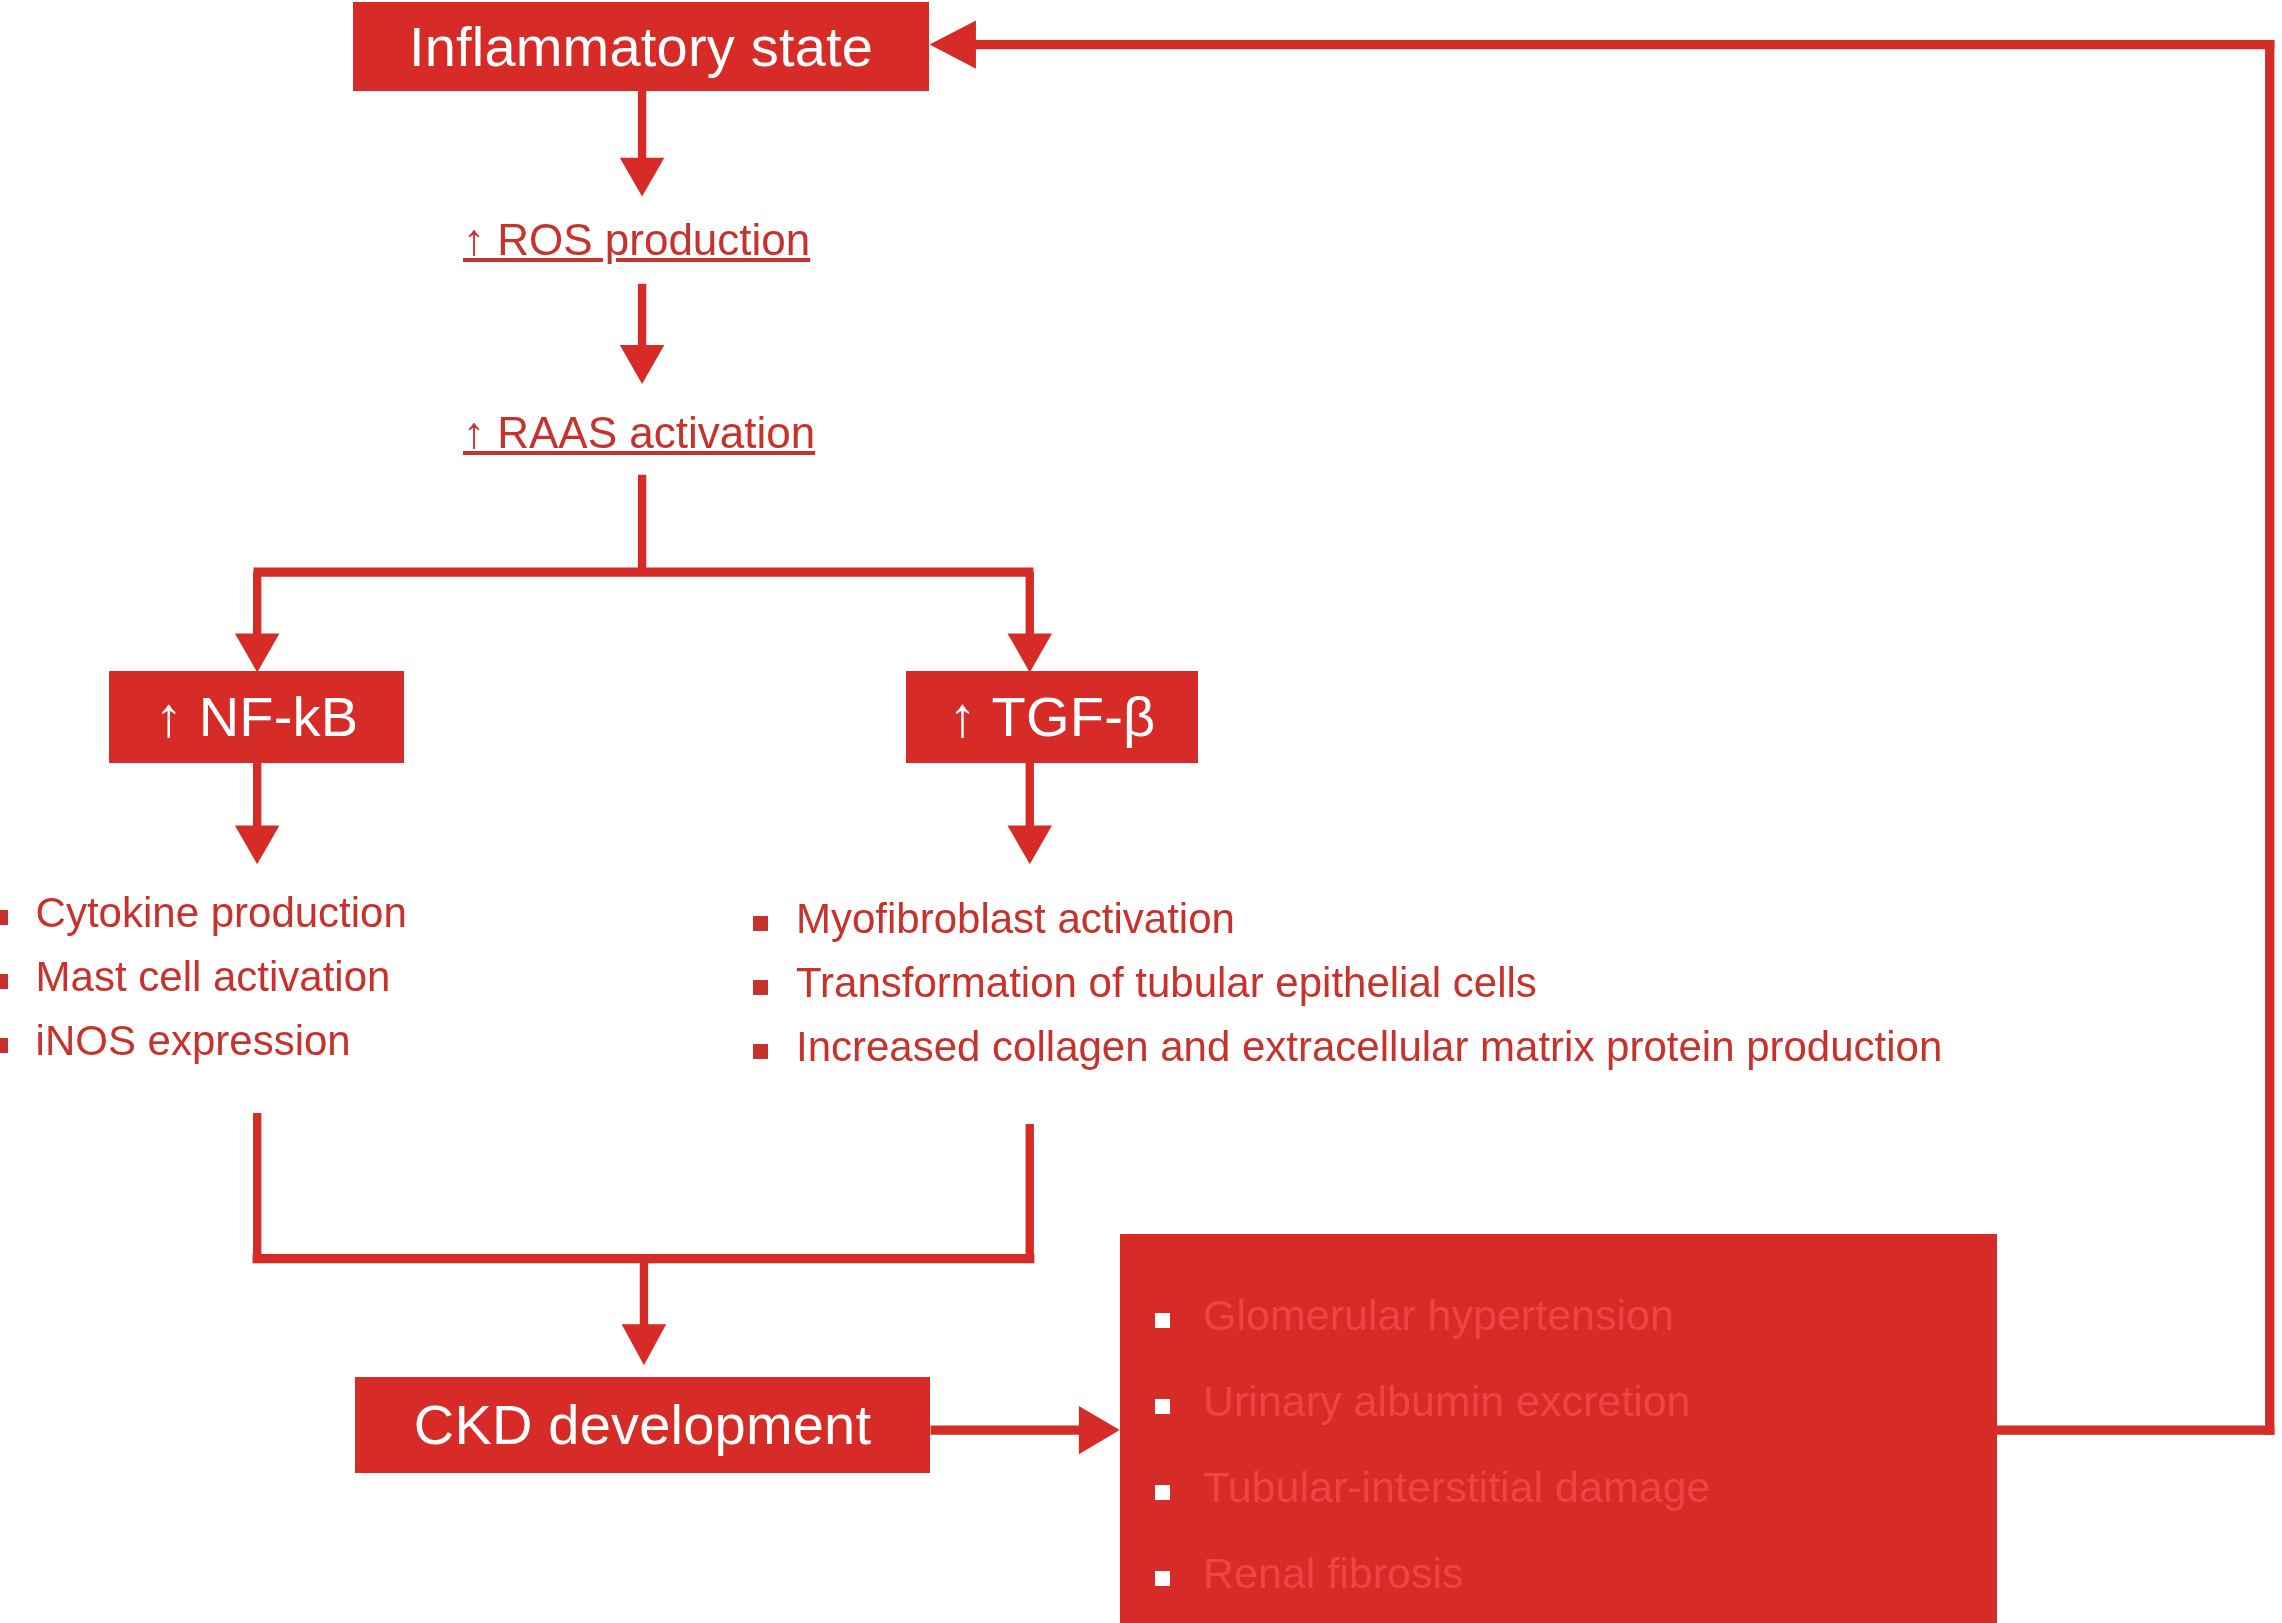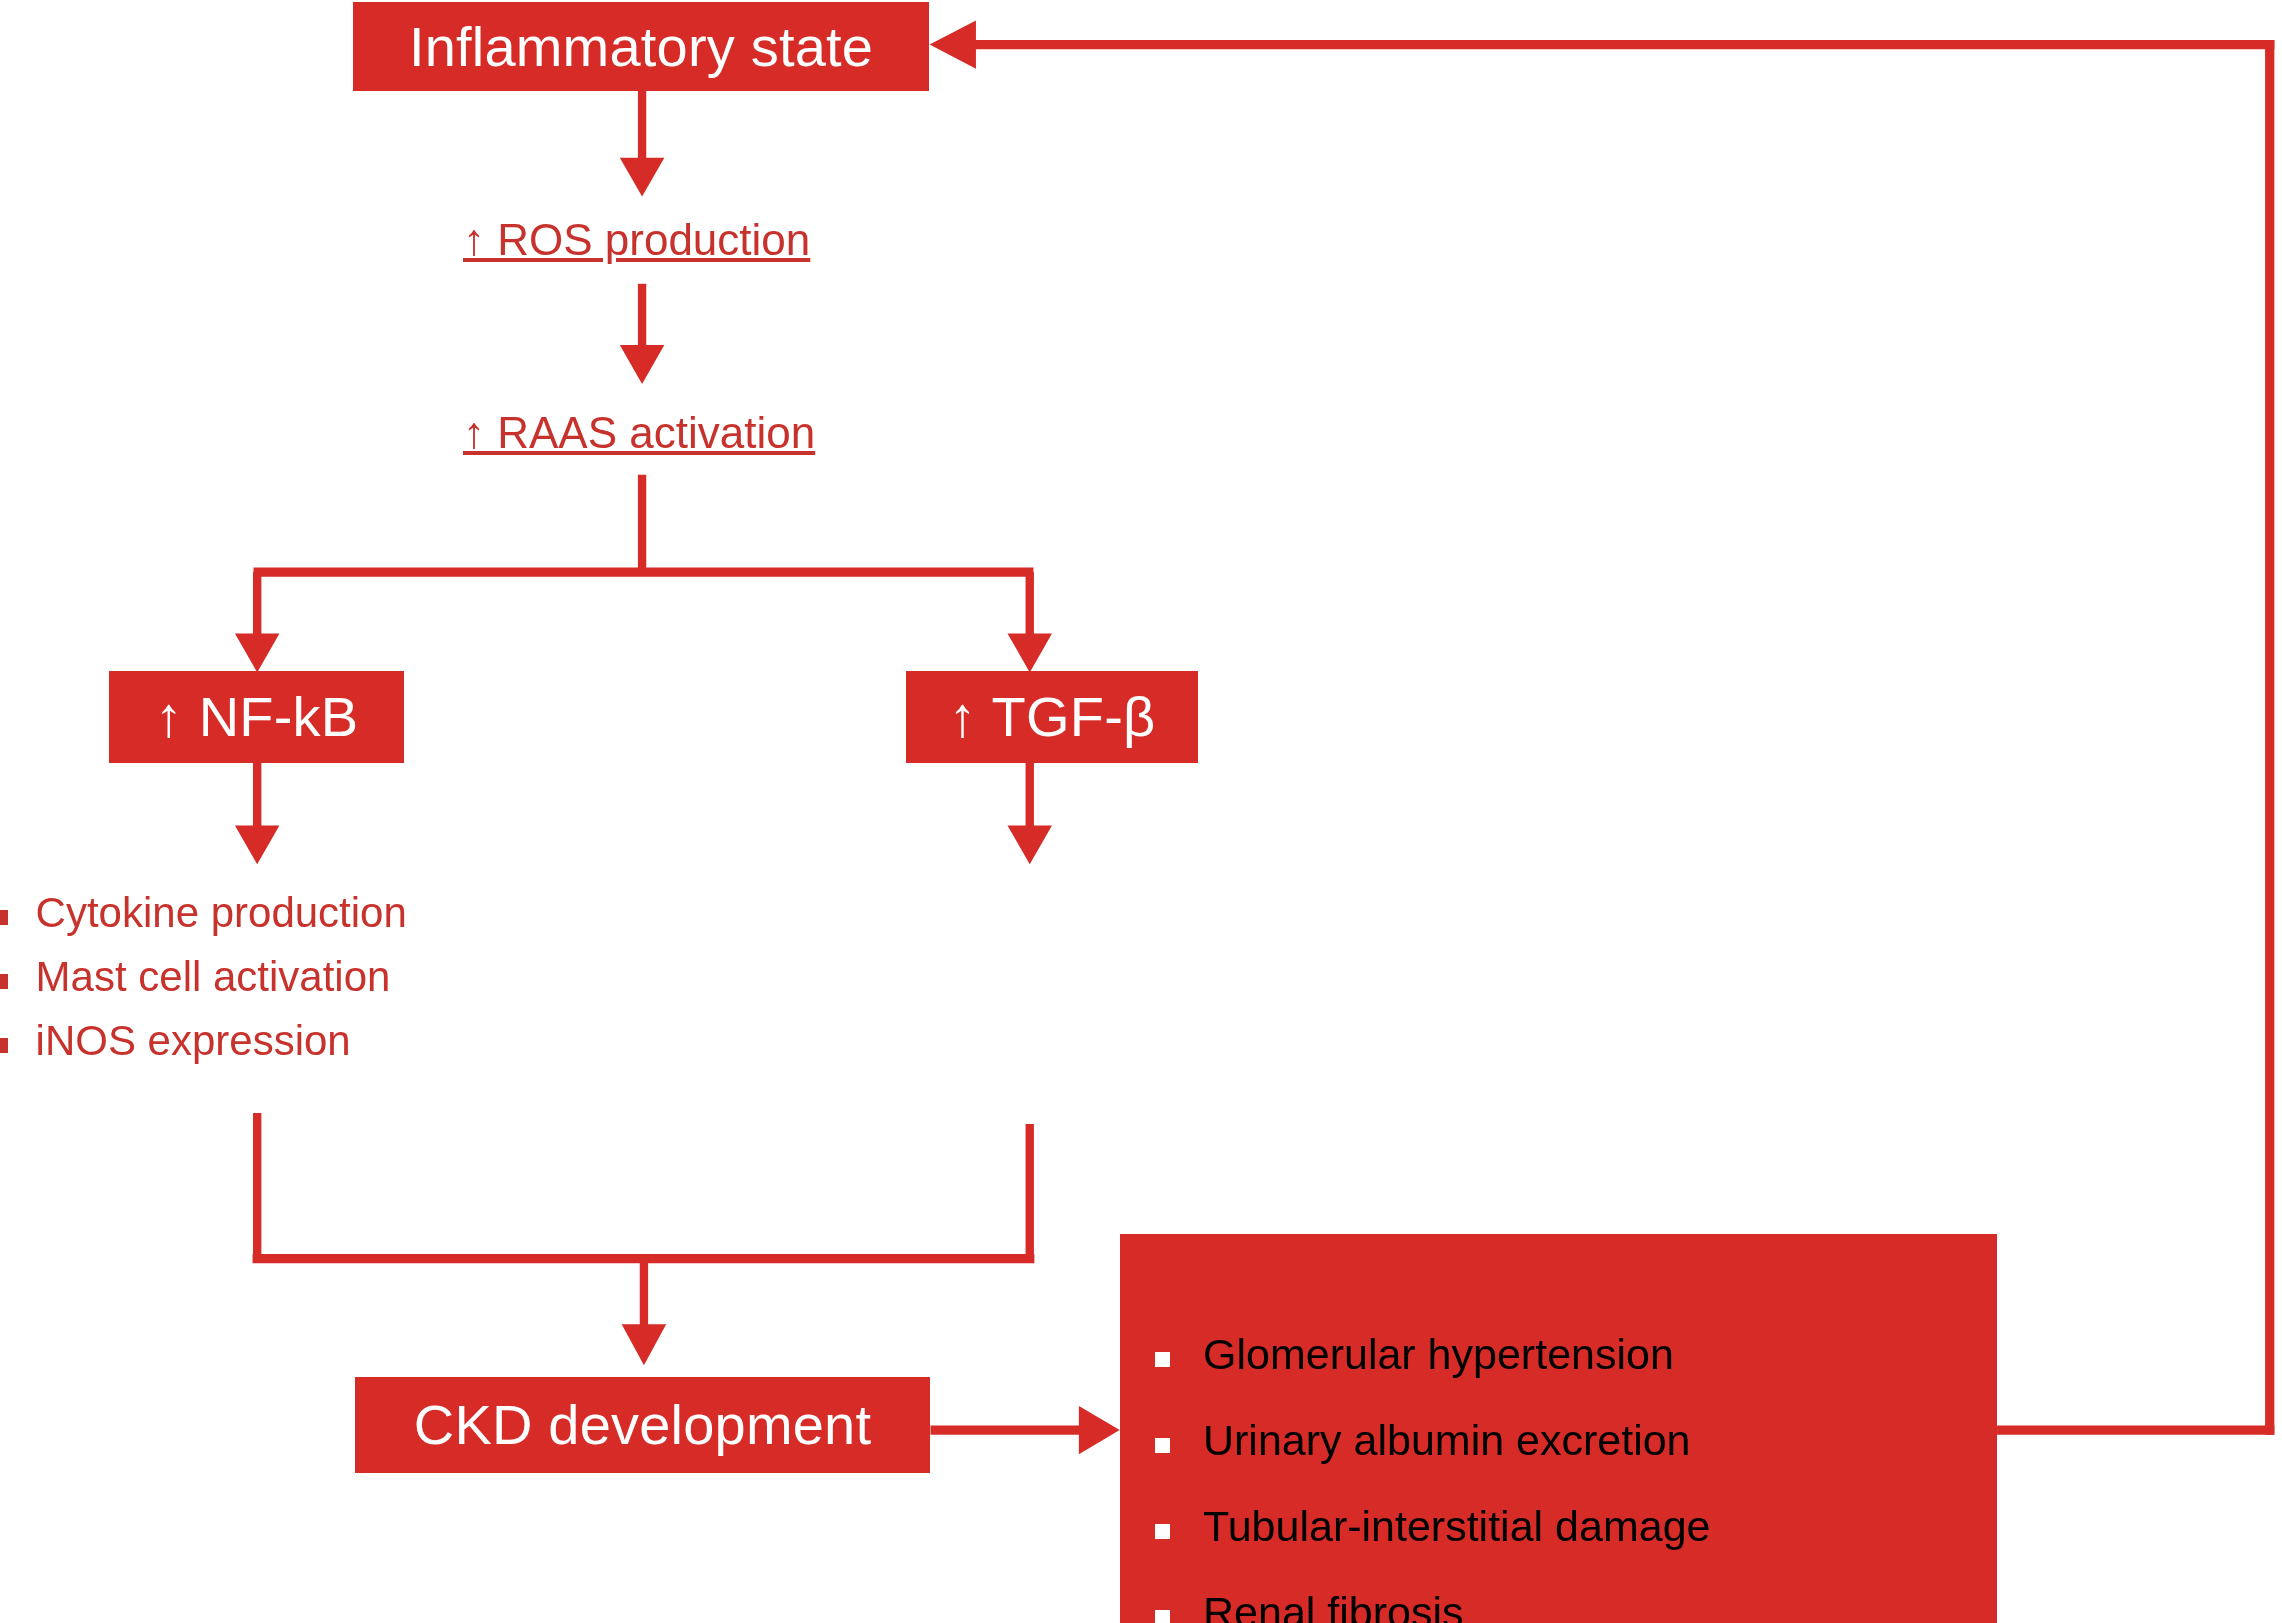--- a/index.html
+++ b/index.html
@@ -65,22 +65,21 @@
   }
   .bullet-list li .sq {
     position: absolute;
     left: 0;
     top: 17.6px;
     width: 15px;
     height: 15px;
     background: #C8322C;
   }
   .bullet-list.on-red li {
-    color: #000000;
-    margin-top: 39px;
+    color: #ef4444;
   }
   .bullet-list.on-red li .sq {
     background: #ffffff;
   }
   
   #box-inflammatory { left: 353px; top: 1.9px;  width: 576px; height: 89px; }
   #box-nfkb        { left: 109px; top: 671px; width: 295px; height: 92px; }
   #box-tgfb        { left: 883px; top: 671px; width: 292px; height: 92px; margin-left: 23px; }
   #box-ckd         { left: 355px; top: 1377px; width: 575px; height: 96px; align-items: center; }
   #box-outcomes    { left: 1120px; top: 1234px; width: 877px; height: 399px; }
@@ -186,20 +185,34 @@
     <li>
       <span class="sq"></span>
       <span>Mast cell activation</span>
     </li>
     <li>
       <span class="sq"></span>
       <span>iNOS expression</span>
     </li>
   </ul>
 
+  <ul class="bullet-list" id="list-right">
+    <li>
+      <span class="sq"></span>
+      <span>Myofibroblast activation</span>
+    </li>
+    <li>
+      <span class="sq"></span>
+      <span>Transformation of tubular epithelial cells</span>
+    </li>
+    <li>
+      <span class="sq"></span>
+      <span>Increased collagen and extracellular matrix protein production</span>
+    </li>
+  </ul>
 
   <div class="node-box" id="box-ckd">
     <span class="label">CKD development</span>
   </div>
 
   <div class="node-box" id="box-outcomes"></div>
 
   <ul class="bullet-list on-red" id="list-outcomes">
     <li>
       <span class="sq"></span>

